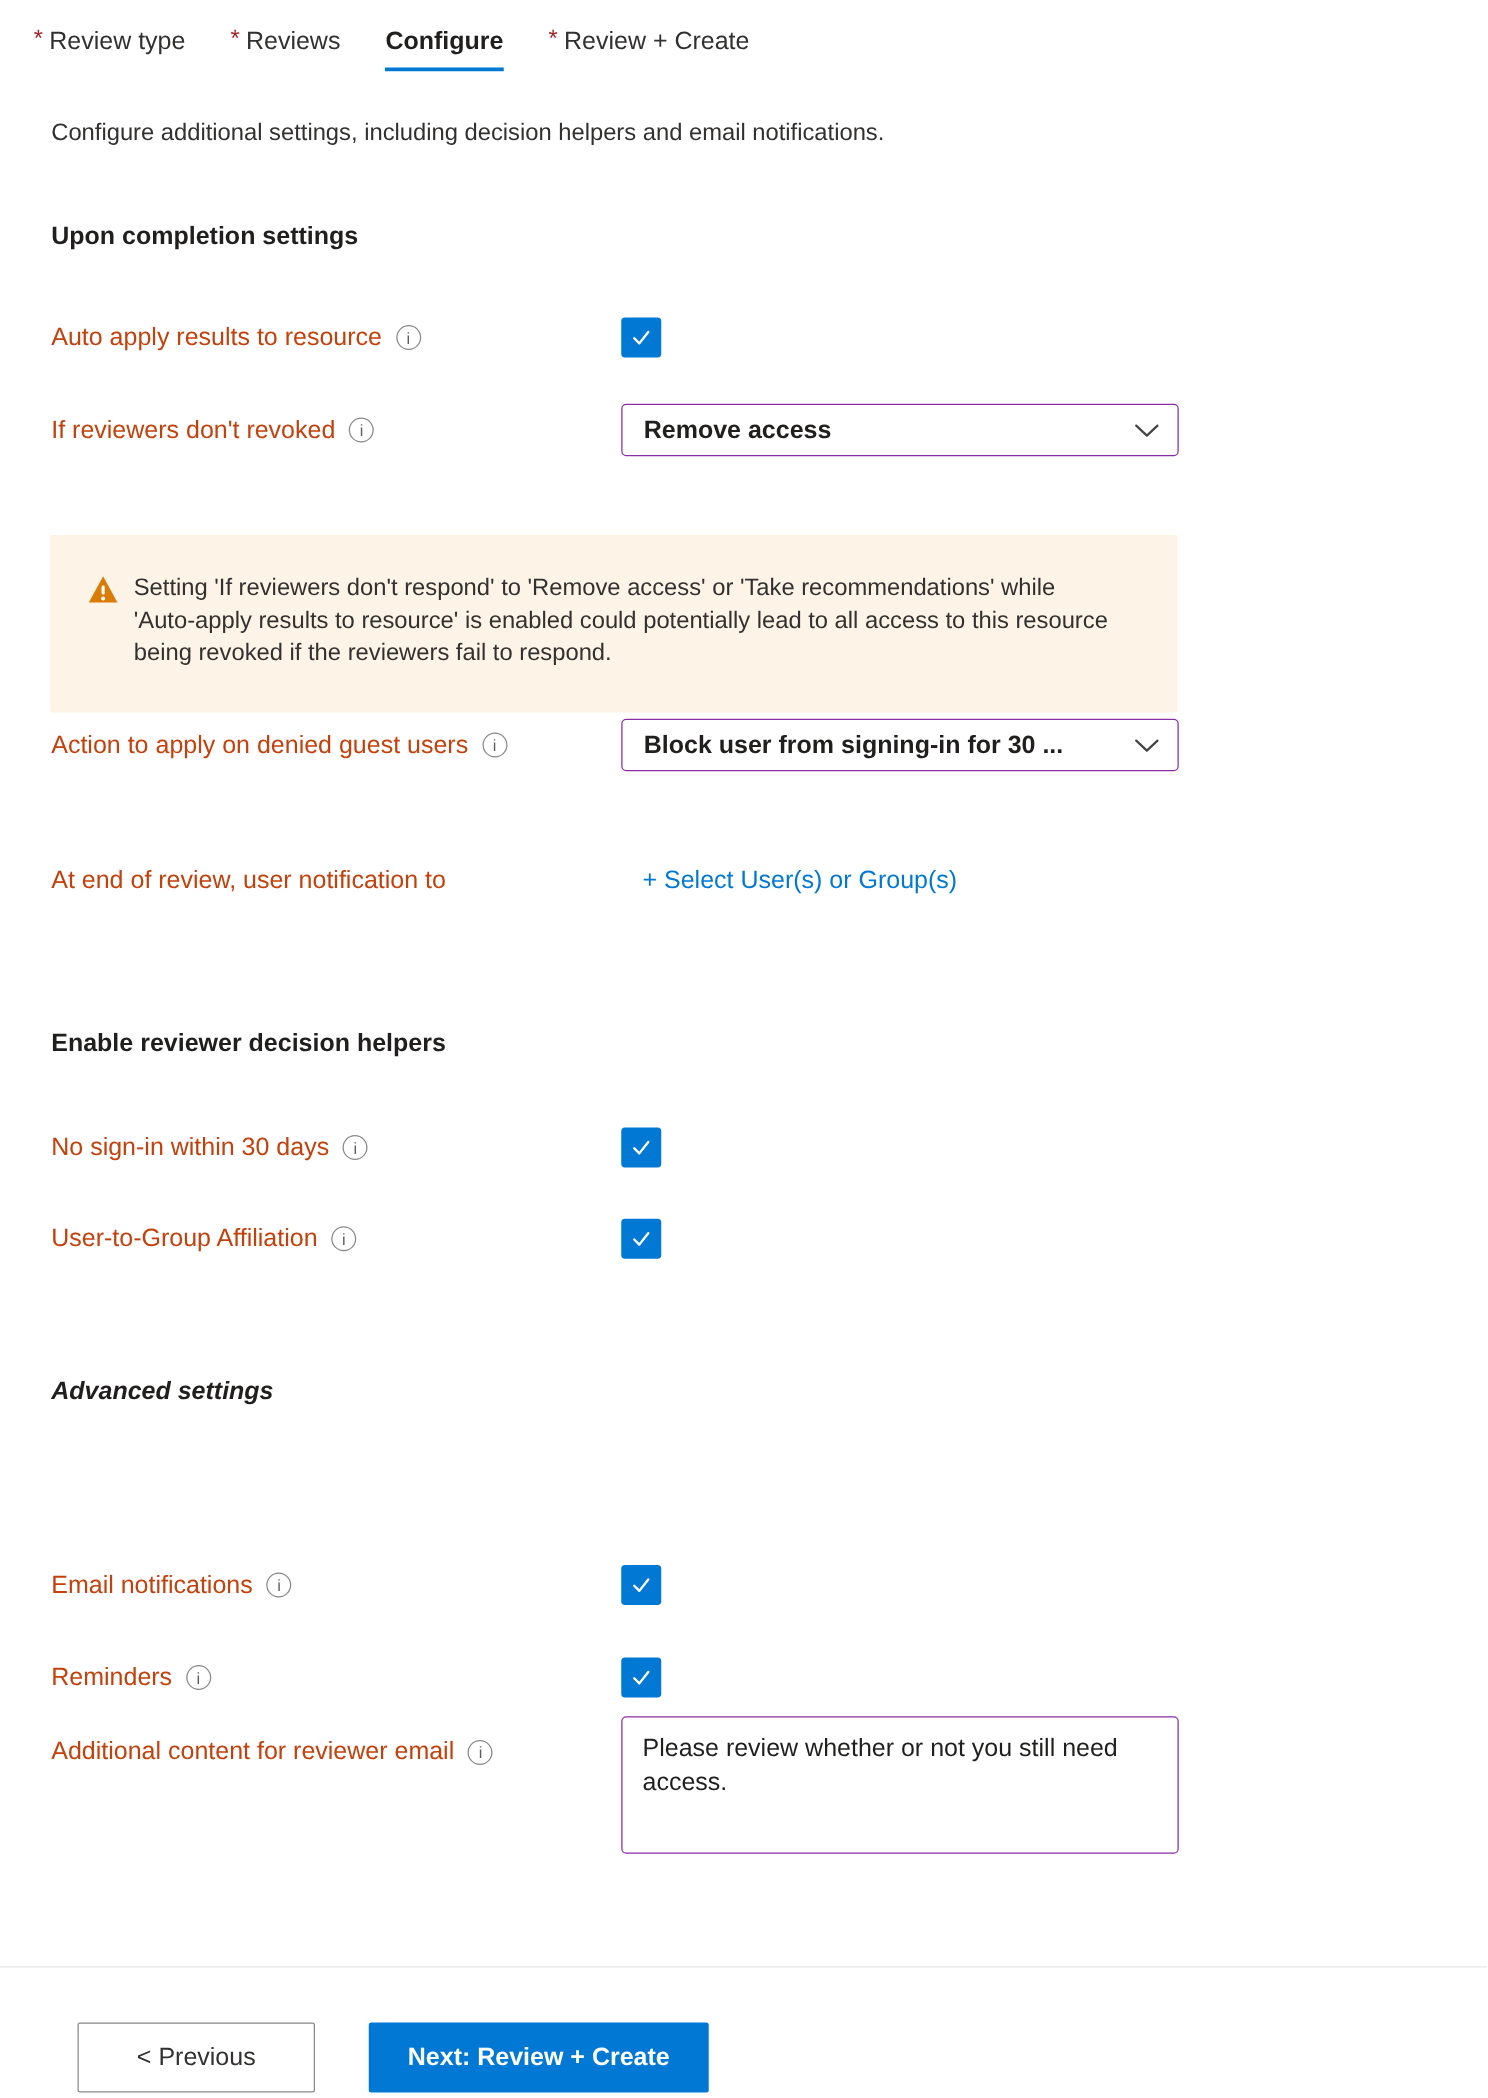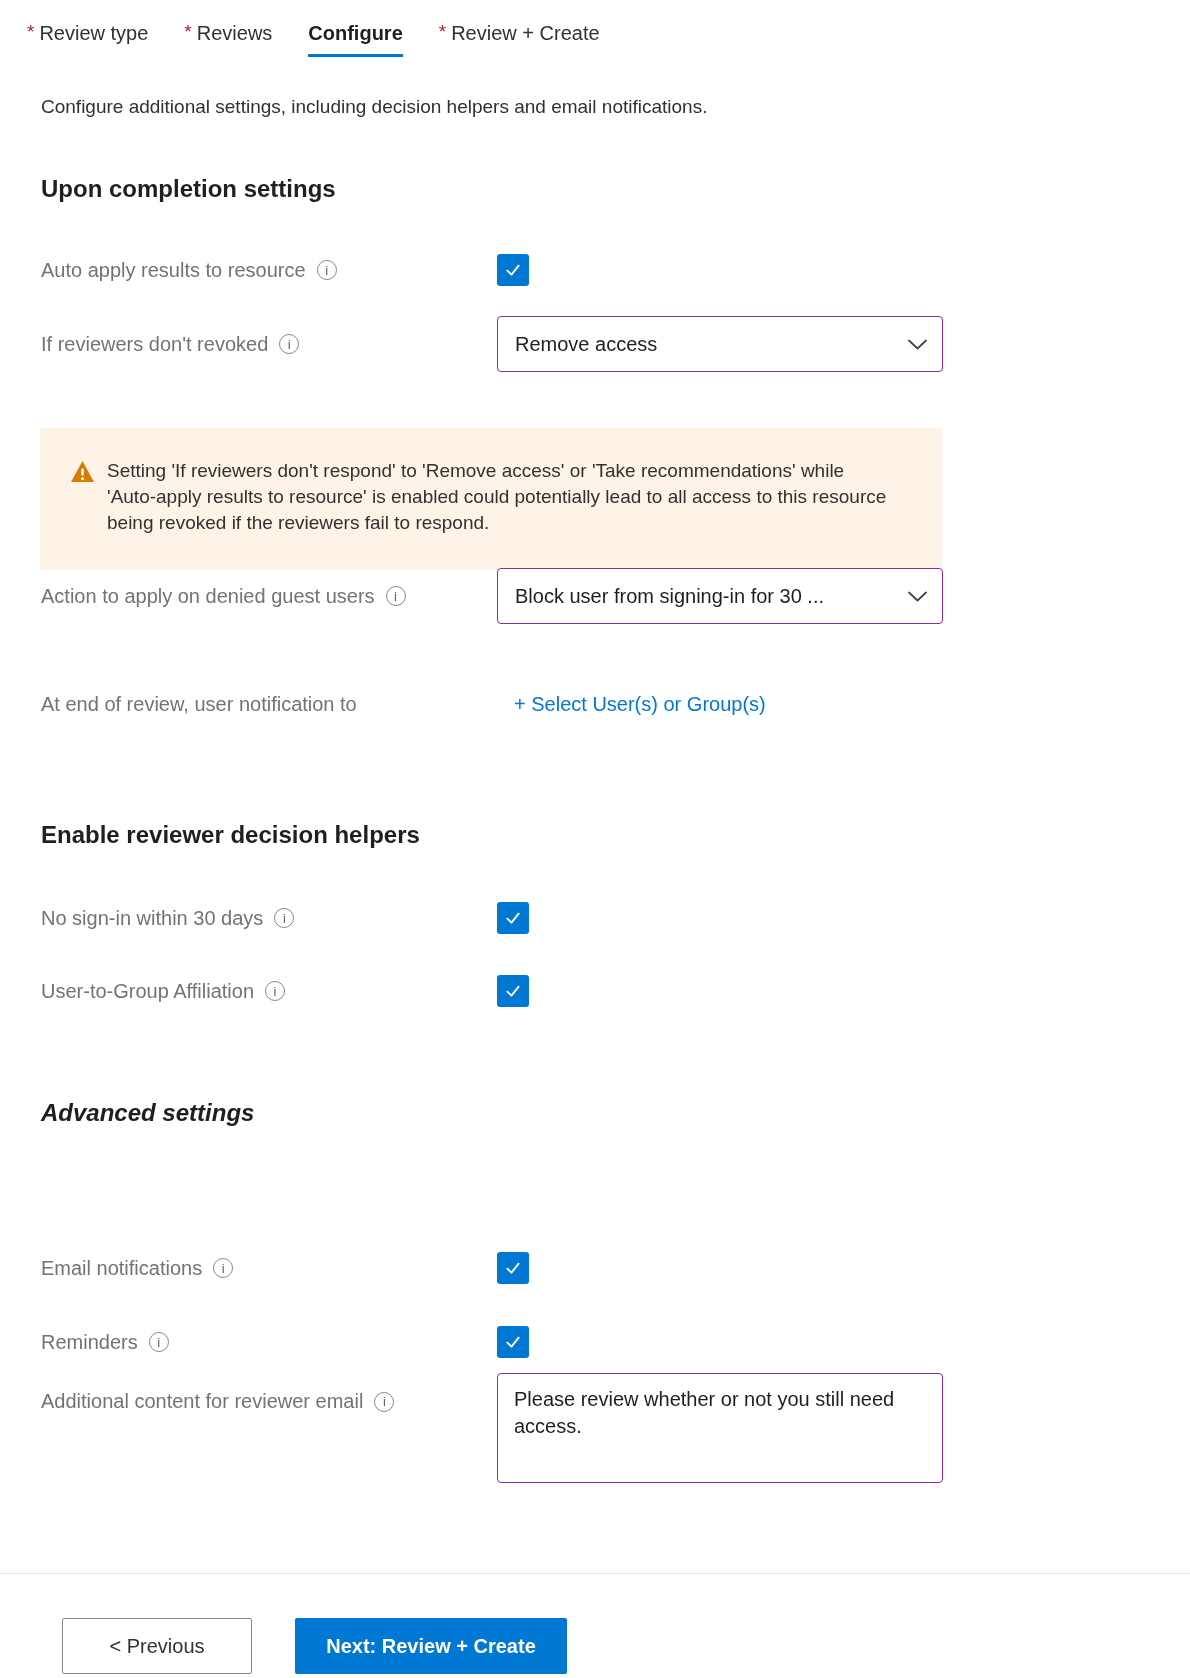--- a/index.html
+++ b/index.html
@@ -17,35 +17,35 @@
 
   
   .tabs{position:absolute;left:27px;top:22px;display:flex;gap:36px;font-size:20px;align-items:flex-start;}
   .tab{display:flex;gap:5px;cursor:pointer;}
   .tab .req{color:var(--required);font-size:19px;position:relative;top:-1px;}
   .tab-label{color:#323130;padding-bottom:9px;}
   .tab.active .tab-label{font-weight:700;color:#201f1e;border-bottom:3px solid var(--accent);}
 
   .intro{position:absolute;left:41px;top:96px;font-size:19px;color:#323130;margin:0;}
 
-  .h2{position:absolute;left:41px;margin:0;font-size:24px;font-weight:600;color:#201f1e;line-height:34px;}
+  .h2{position:absolute;left:41px;margin:0;font-size:20px;font-weight:600;color:#201f1e;line-height:34px;}
   .h2-upon{top:172px;}
   .h2-helpers{top:818px;}
   .h2-advanced{top:1096px;font-style:italic;}
 
   
   .row{position:absolute;left:41px;right:20px;display:flex;align-items:center;}
   .label-wrap{display:flex;align-items:center;gap:11px;width:456px;flex:none;}
-  .label{font-size:20px;color:#737373;}
+  .label{font-size:20px;color:#c2410c;}
   .info-icon{width:20px;height:20px;border:1px solid #8a8886;border-radius:50%;display:inline-flex;align-items:center;justify-content:center;font-size:13px;color:#605e5c;flex:none;cursor:default;line-height:1;}
   .info-icon::after{content:"i";}
 
   .checkbox{width:32px;height:32px;border-radius:3px;background:var(--accent);display:flex;align-items:center;justify-content:center;cursor:pointer;flex:none;}
 
-  .dropdown{width:446px;height:56px;border:1.5px solid var(--field-border);border-radius:4px;background:#fff;display:flex;align-items:center;justify-content:space-between;padding:0 15px 0 17px;cursor:pointer;flex:none;}
+  .dropdown{width:446px;height:42px;border:1.5px solid var(--field-border);border-radius:4px;background:#fff;display:flex;align-items:center;justify-content:space-between;padding:0 15px 0 17px;cursor:pointer;flex:none;font-weight:bold;}
   .dropdown .value{font-size:20px;color:#201f1e;white-space:nowrap;overflow:hidden;}
 
   .row-auto-apply{top:254px;height:32px;}
   .row-no-respond{top:323px;height:42px;}
   .row-denied-guest{top:575px;height:42px;}
   .row-end-notify{top:690px;height:28px;}
   .row-no-signin{top:902px;height:32px;}
   .row-affiliation{top:975px;height:32px;}
   .row-justification{top:1178px;height:32px;}
   .row-email-notif{top:1252px;height:32px;}

